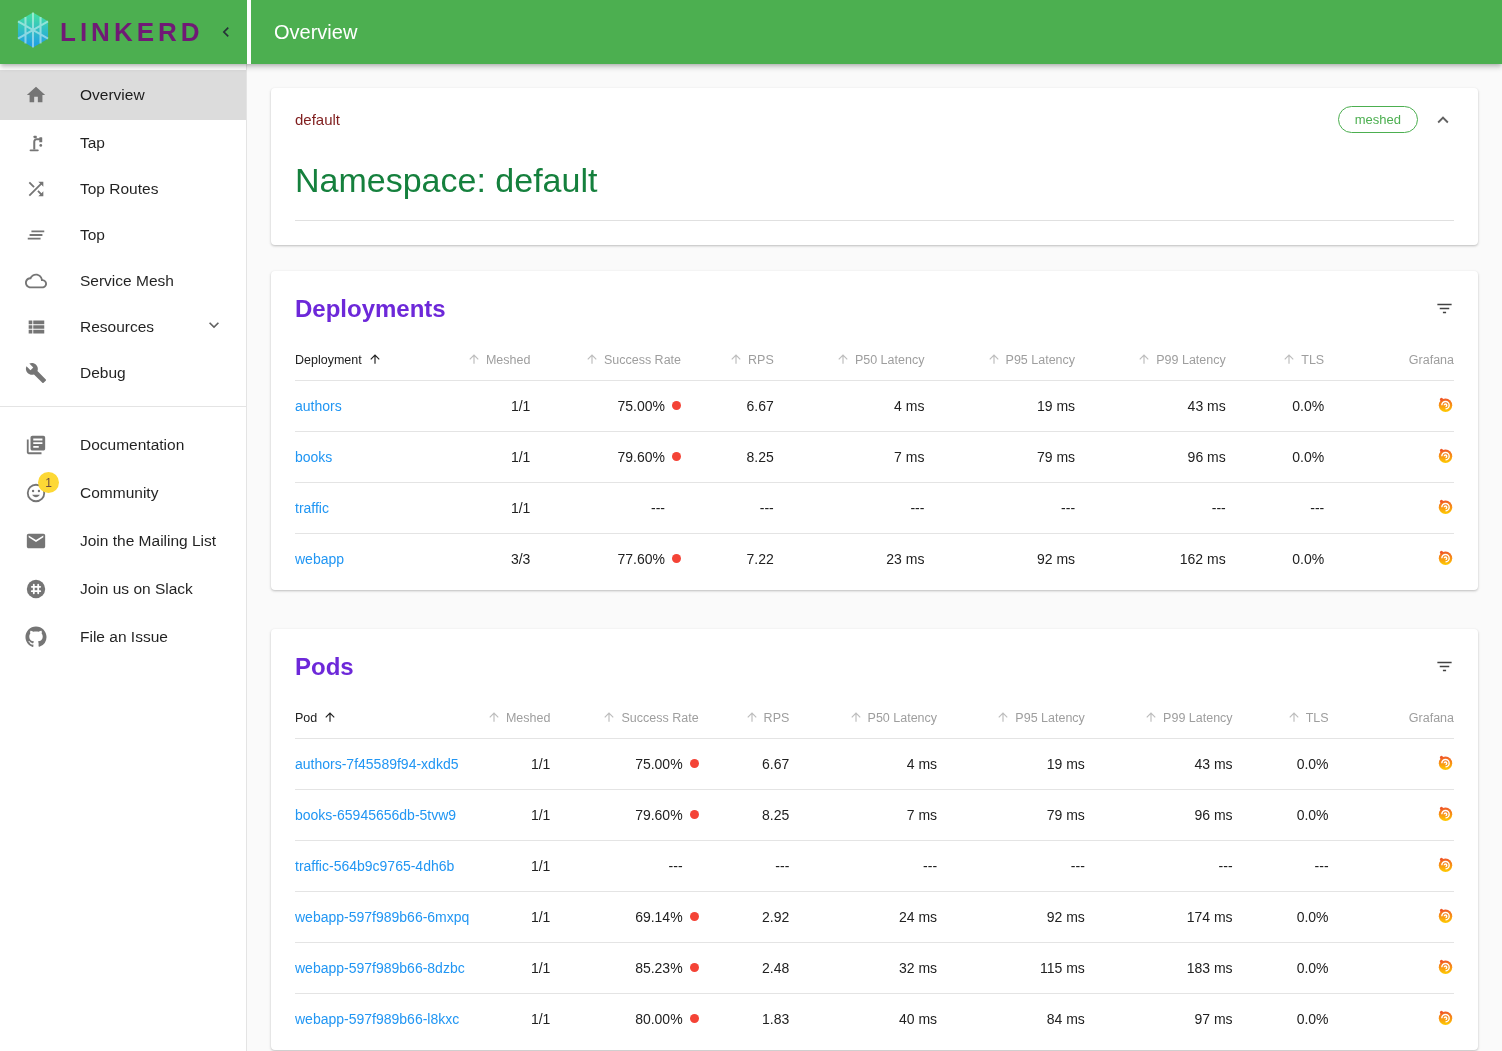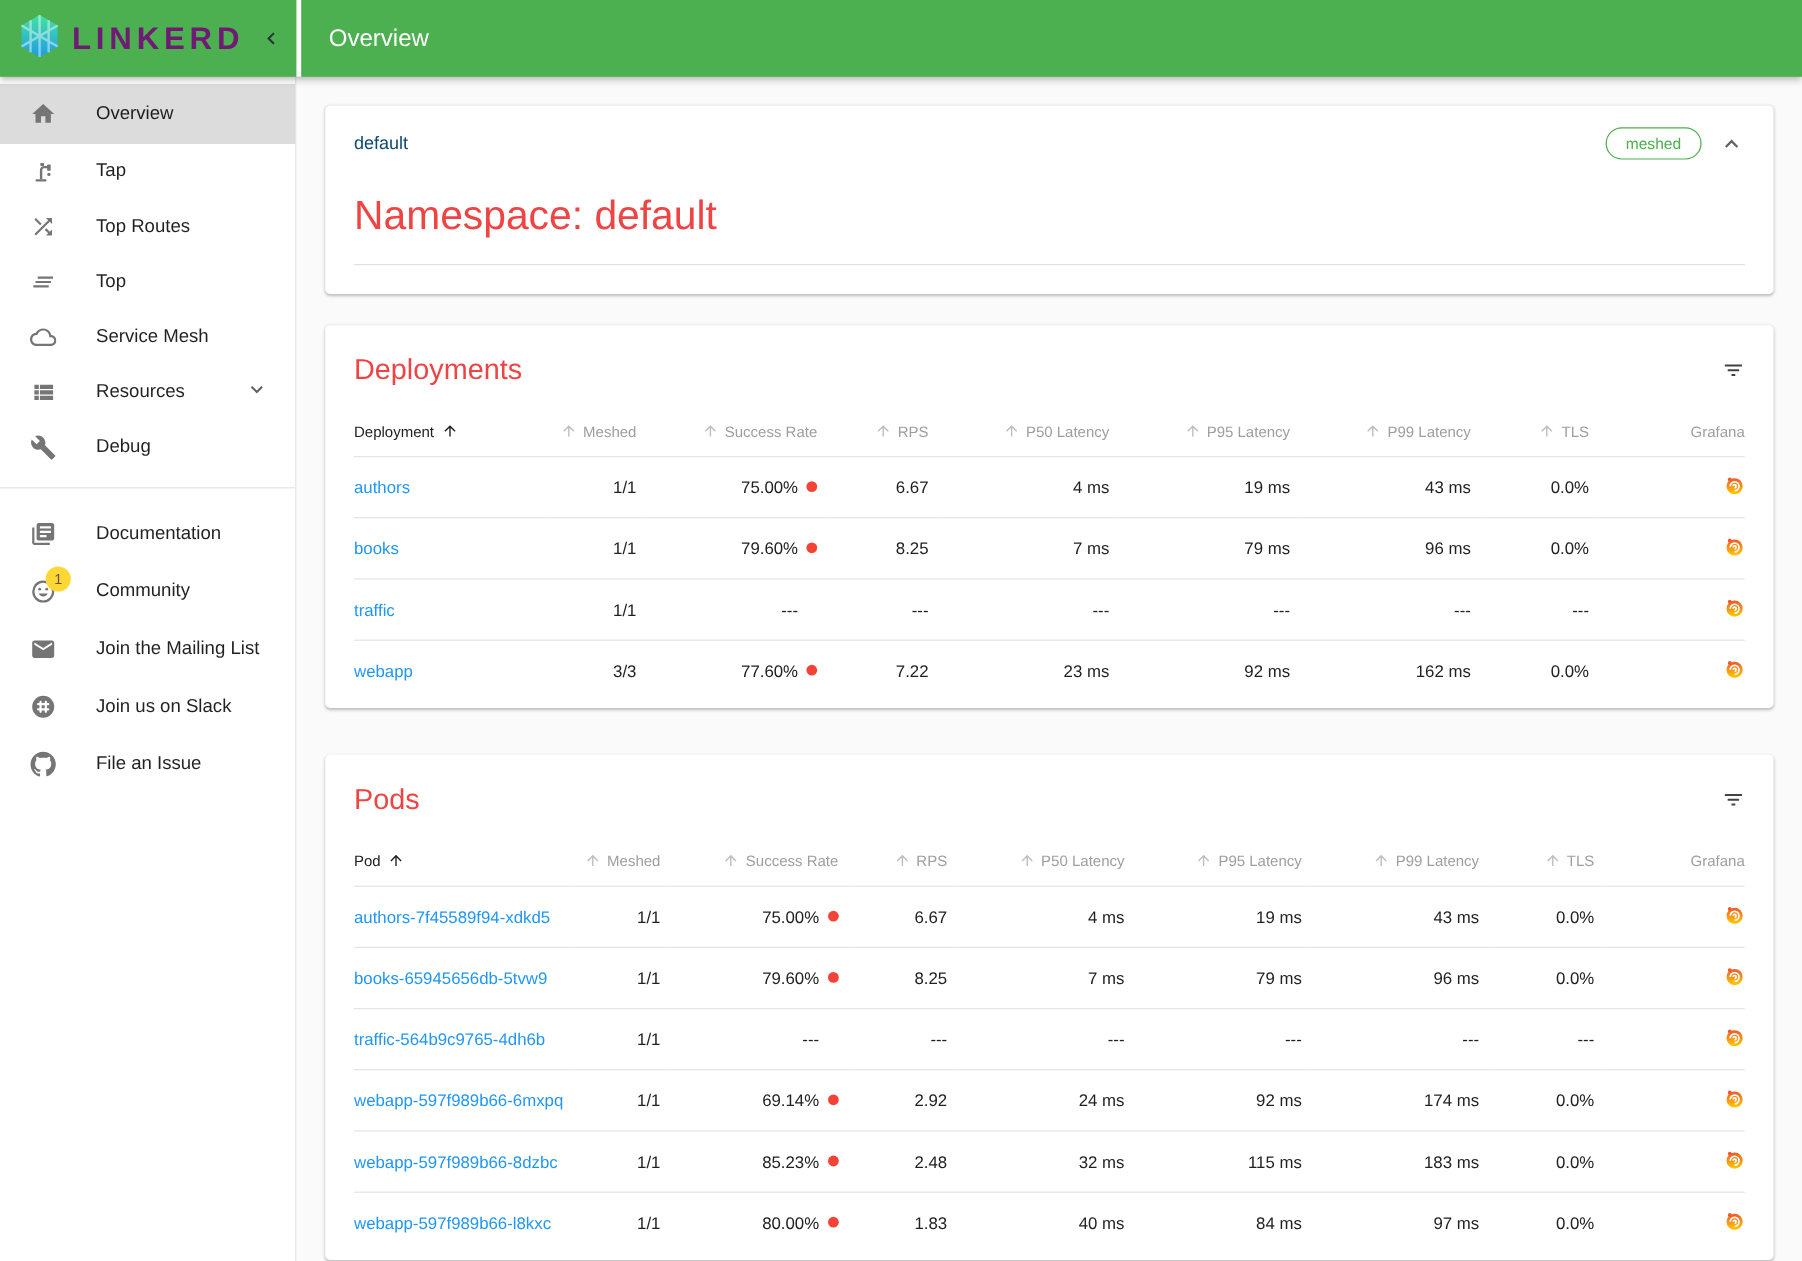--- a/index.html
+++ b/index.html
@@ -53,34 +53,34 @@
   
   .main {
     position:absolute; top:64px; left:247px; width:1255px; padding:24px;
   }
   .card {
     background:#fff; border-radius:4px;
     box-shadow:0 1px 3px rgba(0,0,0,.16), 0 1px 2px rgba(0,0,0,.1);
   }
   .ns-card { padding:18px 24px 24px 24px; margin-bottom:26px; }
   .ns-head { display:flex; align-items:center; justify-content:space-between; }
-  .ns-label { font-size:15px; color:#0c4a6e; }
+  .ns-label { font-size:15px; color:#7f1d1d; }
   .ns-right { display:flex; align-items:center; gap:14px; }
   .meshed-chip {
     border:1px solid #4CAF50; color:#4CAF50; border-radius:16px;
     font-size:13px; padding:6px 16px; line-height:1;
   }
   .card-collapse { cursor:pointer; display:flex; }
   .card-collapse svg { width:22px; height:22px; fill:#616161; }
-  .ns-title { font-size:34px; font-weight:400; margin:28px 0 20px 0; color:#ef4444; }
+  .ns-title { font-size:34px; font-weight:400; margin:28px 0 20px 0; color:#15803d; }
   .ns-divider { border-bottom:1px solid #e0e0e0; }
 
   .section-card { padding:24px 24px 6px 24px; margin-bottom:39px; }
   .section-head { display:flex; align-items:flex-start; justify-content:space-between; }
-  .section-title { font-size:24px; font-weight:400; color:#ef4444; }
+  .section-title { font-size:24px; font-weight:700; color:#6d28d9; }
   .filter-btn { cursor:pointer; padding-top:4px; }
   .filter-btn svg { width:19px; height:19px; fill:#424242; }
 
   table.metrics { width:100%; border-collapse:collapse; margin-top:16px; }
   table.metrics th {
     font-size:12.5px; font-weight:400; color:#9e9e9e; text-align:right;
     padding:13px 8px 13px 8px; white-space:nowrap;
   }
   table.metrics th.col-name { text-align:left; color:#212121; font-weight:500; padding-left:0; }
   table.metrics th.col-grafana { padding-right:0; }

